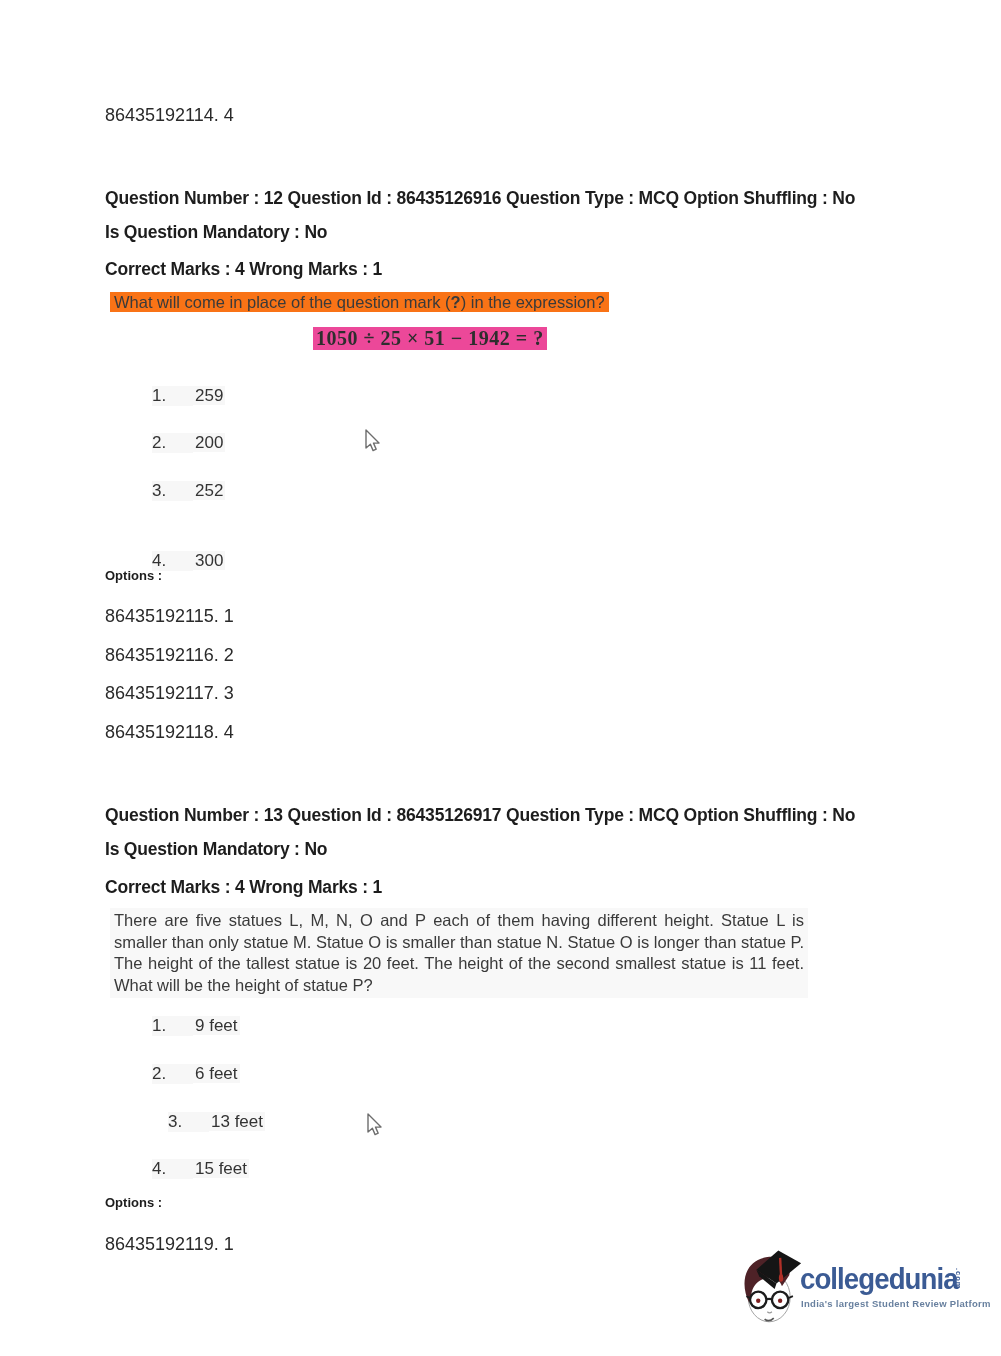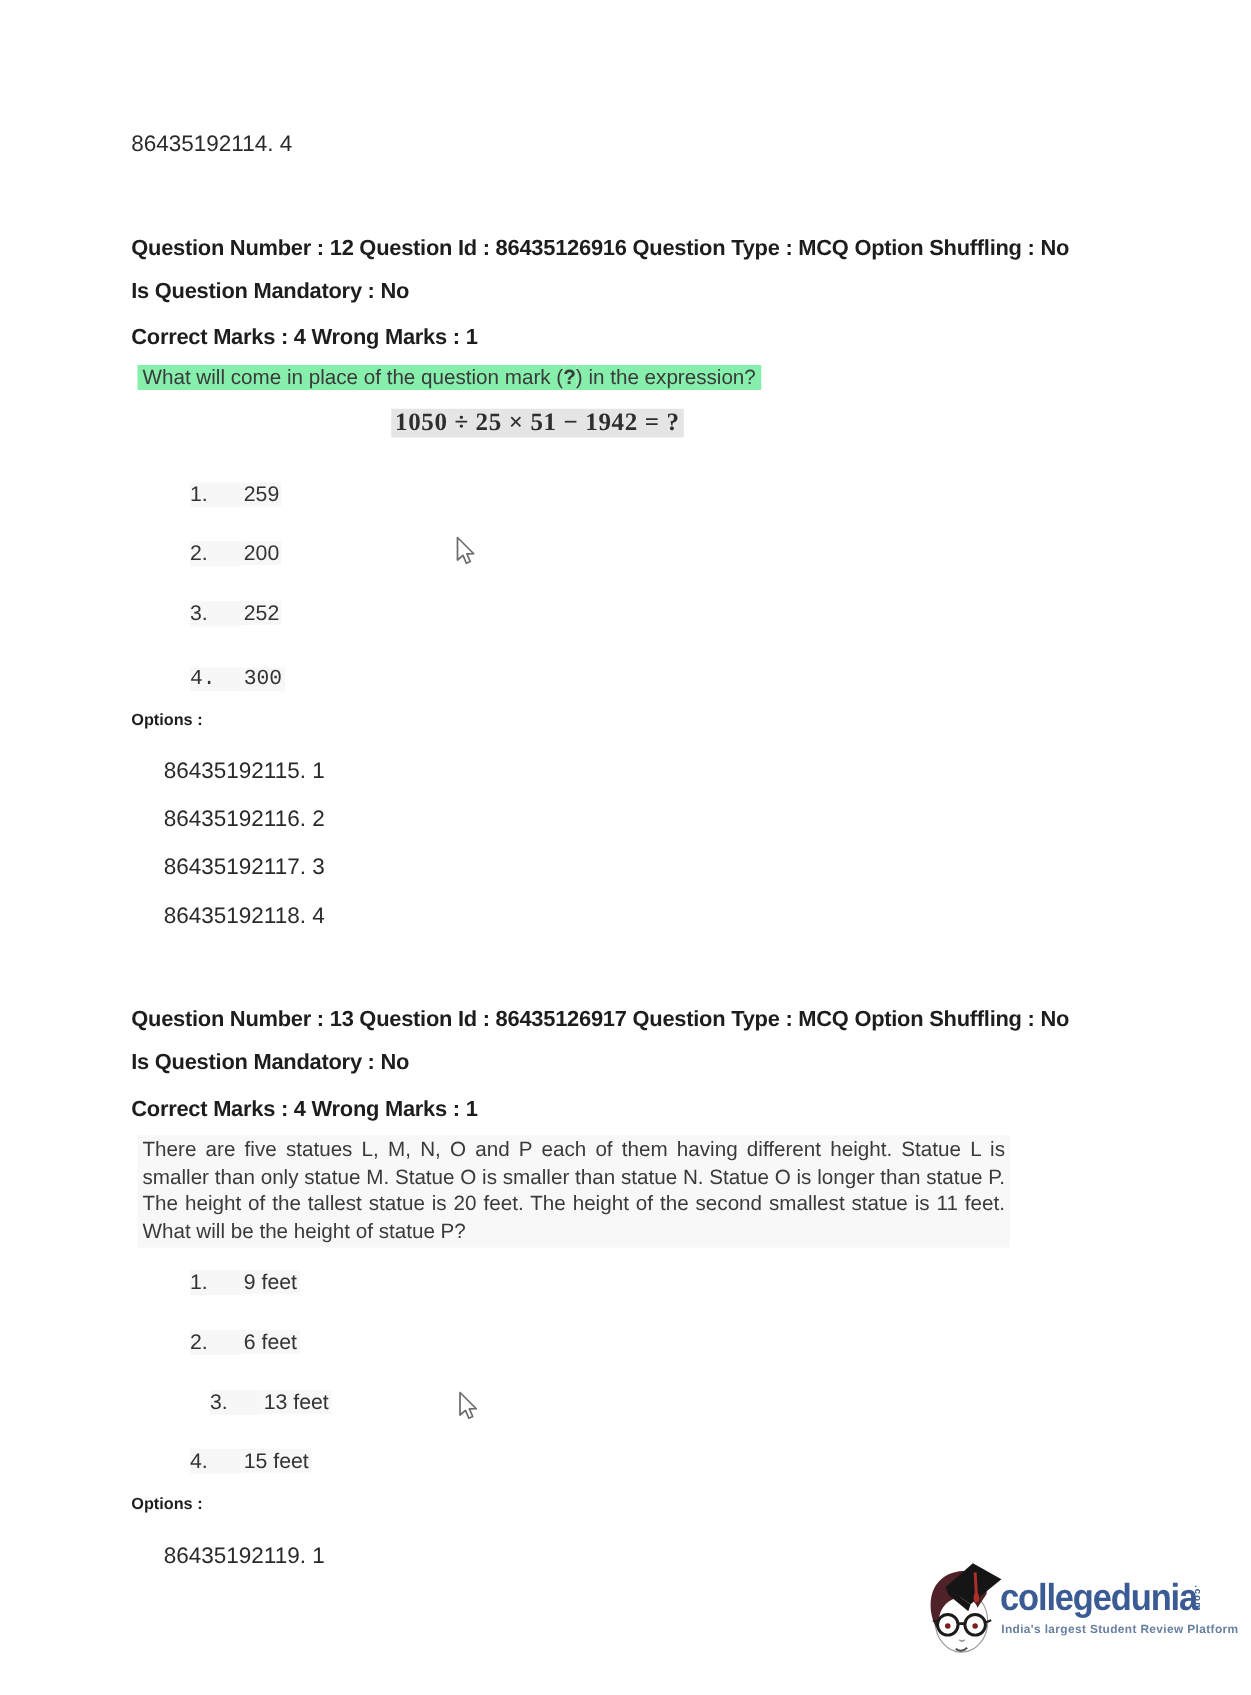--- a/index.html
+++ b/index.html
@@ -7,33 +7,33 @@
     position:relative;
     width:1001px;height:1356px;
     background:#ffffff;
     font-family:"Liberation Sans", sans-serif;
     color:#222;
     overflow:hidden;
   }
   .line{position:absolute;white-space:nowrap;}
   .plain{font-size:18px;color:#2a2a2a;}
   .hdr{font-size:17.5px;font-weight:700;color:#1d1d1d;letter-spacing:-0.2px;}
-  .qbody{font-size:16.5px;color:#3a3a3a;background:#86efac;padding:1px 4px;margin-top:22px;}
+  .qbody{font-size:16.5px;color:#3a3a3a;background:#f97316;padding:1px 4px;margin-top:22px;}
   .expr{
     font-family:"Liberation Serif", serif;
     font-size:20px;font-weight:700;color:#2e2e2e;
-    background:#e5e5e5;padding:0 3px;letter-spacing:0.5px;
+    background:#ec4899;padding:0 3px;letter-spacing:0.5px;
   }
   .choice-num{
     display:inline-block;width:41px;
     font-size:17px;color:#333;background:#f7f7f7;
   }
   .choice-val{font-size:17px;color:#333;background:#f7f7f7;padding:0 2px;}
   .opt-label{font-size:13px;font-weight:700;color:#1d1d1d;}
-  .opt-id{font-size:18px;color:#2a2a2a;margin-left:26px;}
+  .opt-id{font-size:18px;color:#2a2a2a;}
   .para{
     position:absolute;left:110px;top:908px;width:690px;
     font-size:16.5px;line-height:21.5px;color:#3a3a3a;
     text-align:justify;background:#f8f8f8;padding:2px 4px;
   }
   .cursor{position:absolute;width:22px;height:26px;}
   .logo{position:absolute;left:738px;top:1246px;width:240px;height:92px;}
   .mascot{position:absolute;left:0;top:0;}
   .brand{
     position:absolute;left:62px;top:16px;
@@ -69,21 +69,21 @@
 
     <div class="line" style="left:152px;top:386px;">
       <span class="choice-num">1.</span><span class="choice-val">259</span>
     </div>
     <div class="line" style="left:152px;top:433px;">
       <span class="choice-num">2.</span><span class="choice-val">200</span>
     </div>
     <div class="line" style="left:152px;top:481px;">
       <span class="choice-num">3.</span><span class="choice-val">252</span>
     </div>
-    <div class="line" style="left:152px;top:534px;font-family:Liberation Mono, monospace;">
+    <div class="line" style="left:152px;top:551px;">
       <span class="choice-num">4.</span><span class="choice-val">300</span>
     </div>
 
     <div class="line opt-label" style="left:105px;top:568px;">Options :</div>
     <div class="line opt-id" style="left:105px;top:606px;">86435192115. 1</div>
     <div class="line opt-id" style="left:105px;top:645px;">86435192116. 2</div>
     <div class="line opt-id" style="left:105px;top:683px;">86435192117. 3</div>
     <div class="line opt-id" style="left:105px;top:722px;">86435192118. 4</div>
   </div>
 

